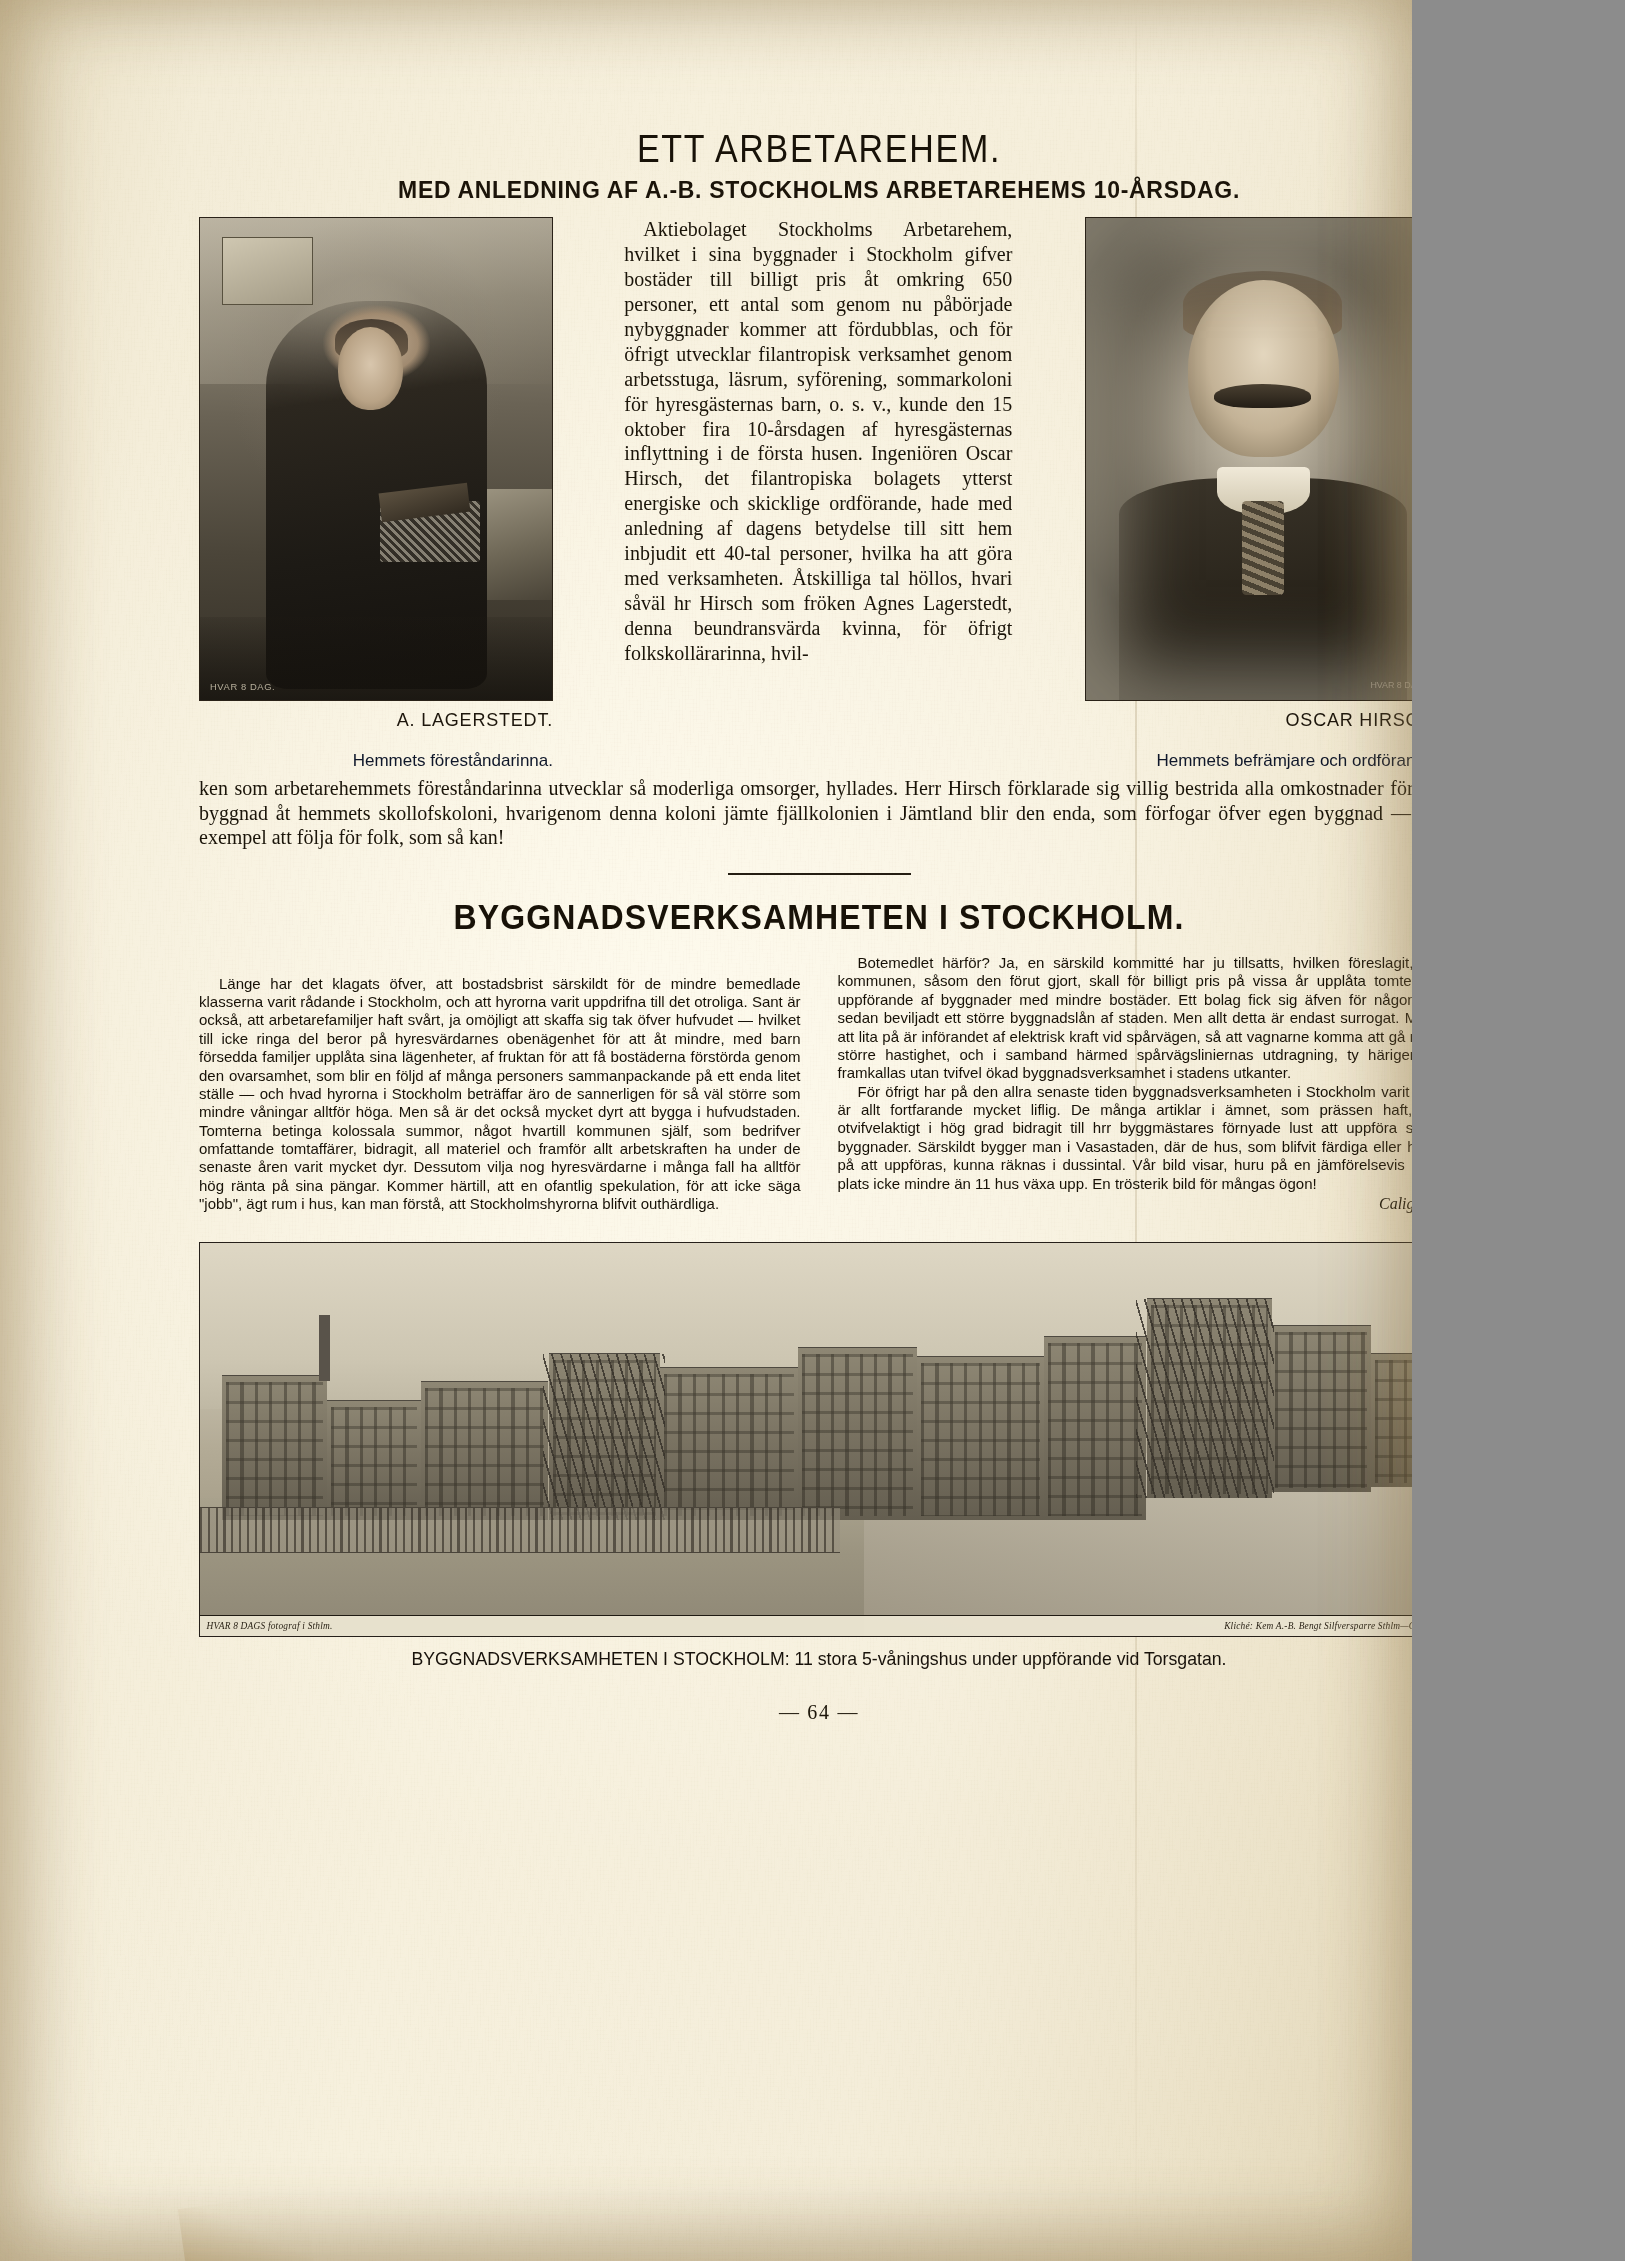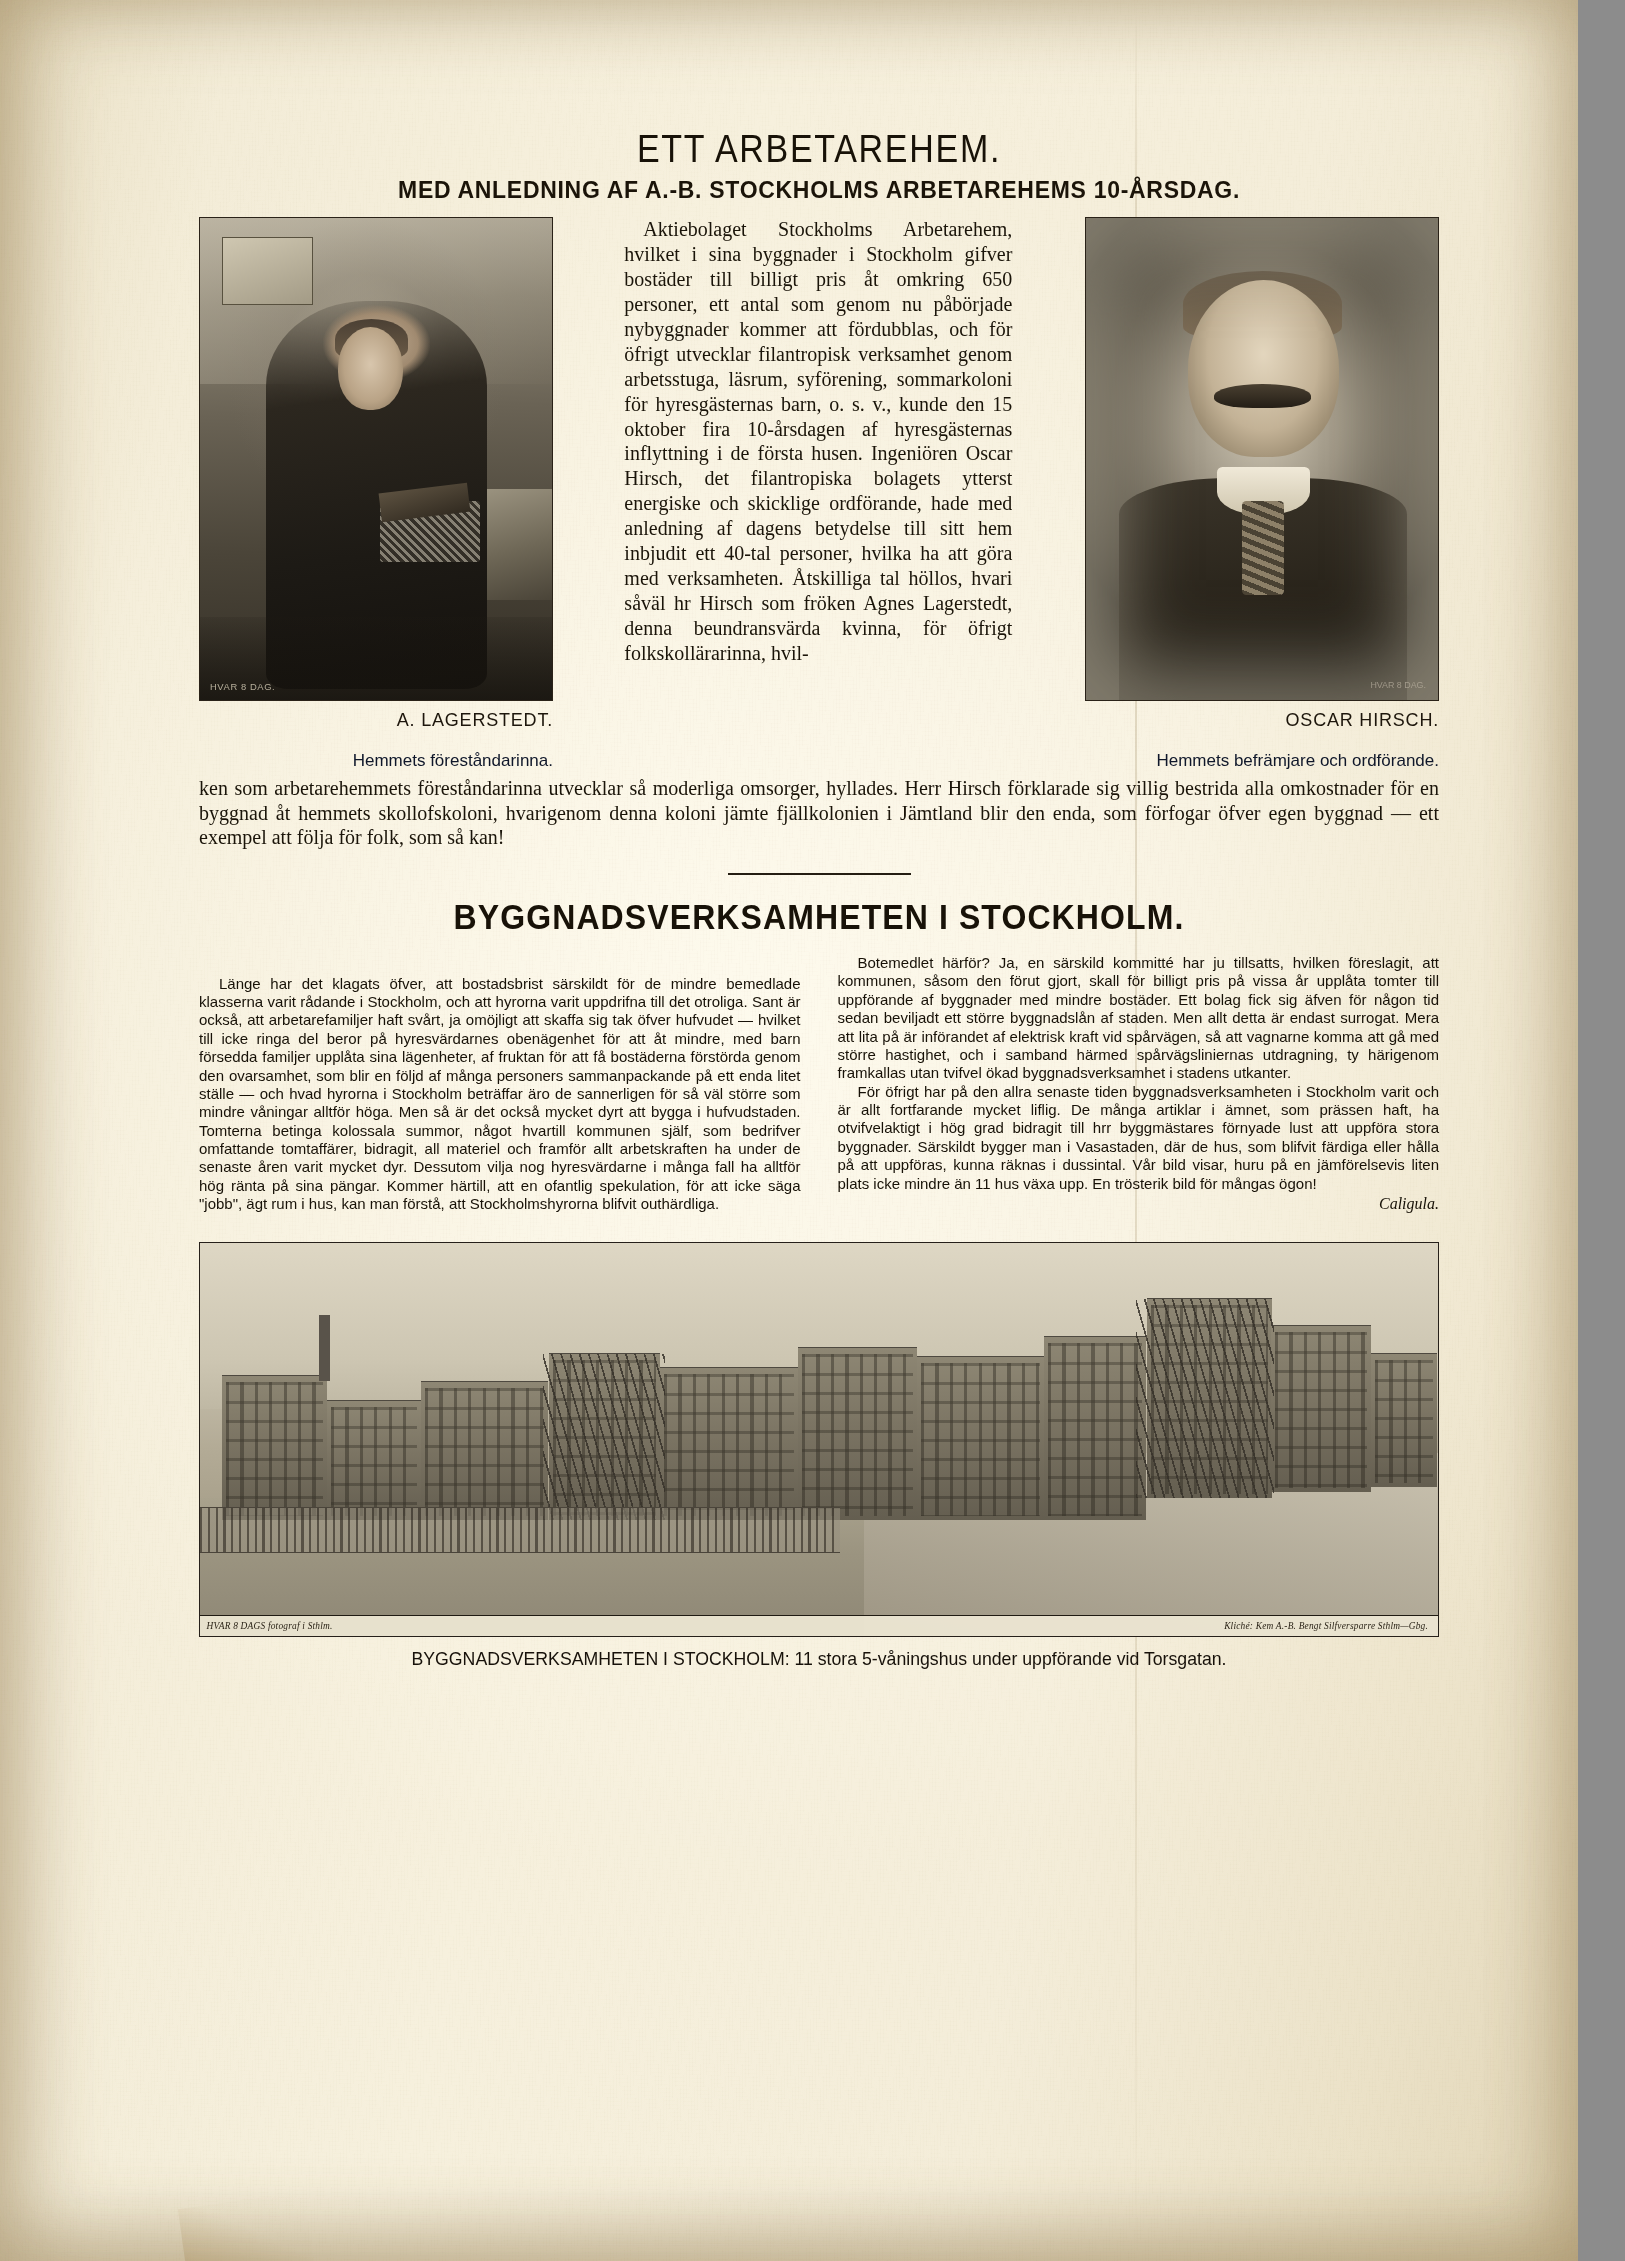--- a/index.html
+++ b/index.html
@@ -2,27 +2,26 @@
 <html style="font-size:8.9px"><head>
 <meta charset="utf-8">
 <style>
   html, body {
     margin: 0;
     padding: 0;
     background: #8c8c8c;
   }
   .page {
     position: relative;
-    width: 1568px;
+    width: 1412px;
     height: 2261px;
     background: #efe7d2;
     overflow: hidden;
     font-family: "Liberation Serif", "DejaVu Serif", serif;
     color: #1b1408;
-    padding-left: 10px;
   }
   
   .paper-tint {
     position: absolute; inset: 0;
     background:
       radial-gradient(ellipse 120% 85% at 48% 45%, rgba(255,252,240,0.85) 0%, rgba(247,240,221,0.35) 45%, rgba(225,210,175,0.0) 75%),
       linear-gradient(100deg, #e6dcc0 0%, #f2ebd6 12%, #f6f0dd 40%, #f3ecd8 68%, #e9dfc4 88%, #dfd3b4 100%);
     pointer-events: none;
   }
   .paper-grain {
@@ -470,17 +469,18 @@
         <div class="scaffold" style="left:936px; bottom:138px; width:138px; height:199px;"></div>
         <div class="fence"></div>
 
         <div class="bp-credbar"></div>
         <div class="bp-cred-left">HVAR 8 DAGS fotograf i Sthlm.</div>
         <div class="bp-cred-right">Kliché: Kem A.-B. Bengt Silfversparre Sthlm—Gbg.</div>
       </div>
       <div class="bottom-caption">BYGGNADSVERKSAMHETEN I STOCKHOLM: 11 stora 5-våningshus under uppförande vid Torsgatan.</div>
     </div>
 
+    <div class="page-number">— 64 —</div>
   </div>
 
   <div class="edge-shade"></div>
 </div>
 
 
 </body></html>

